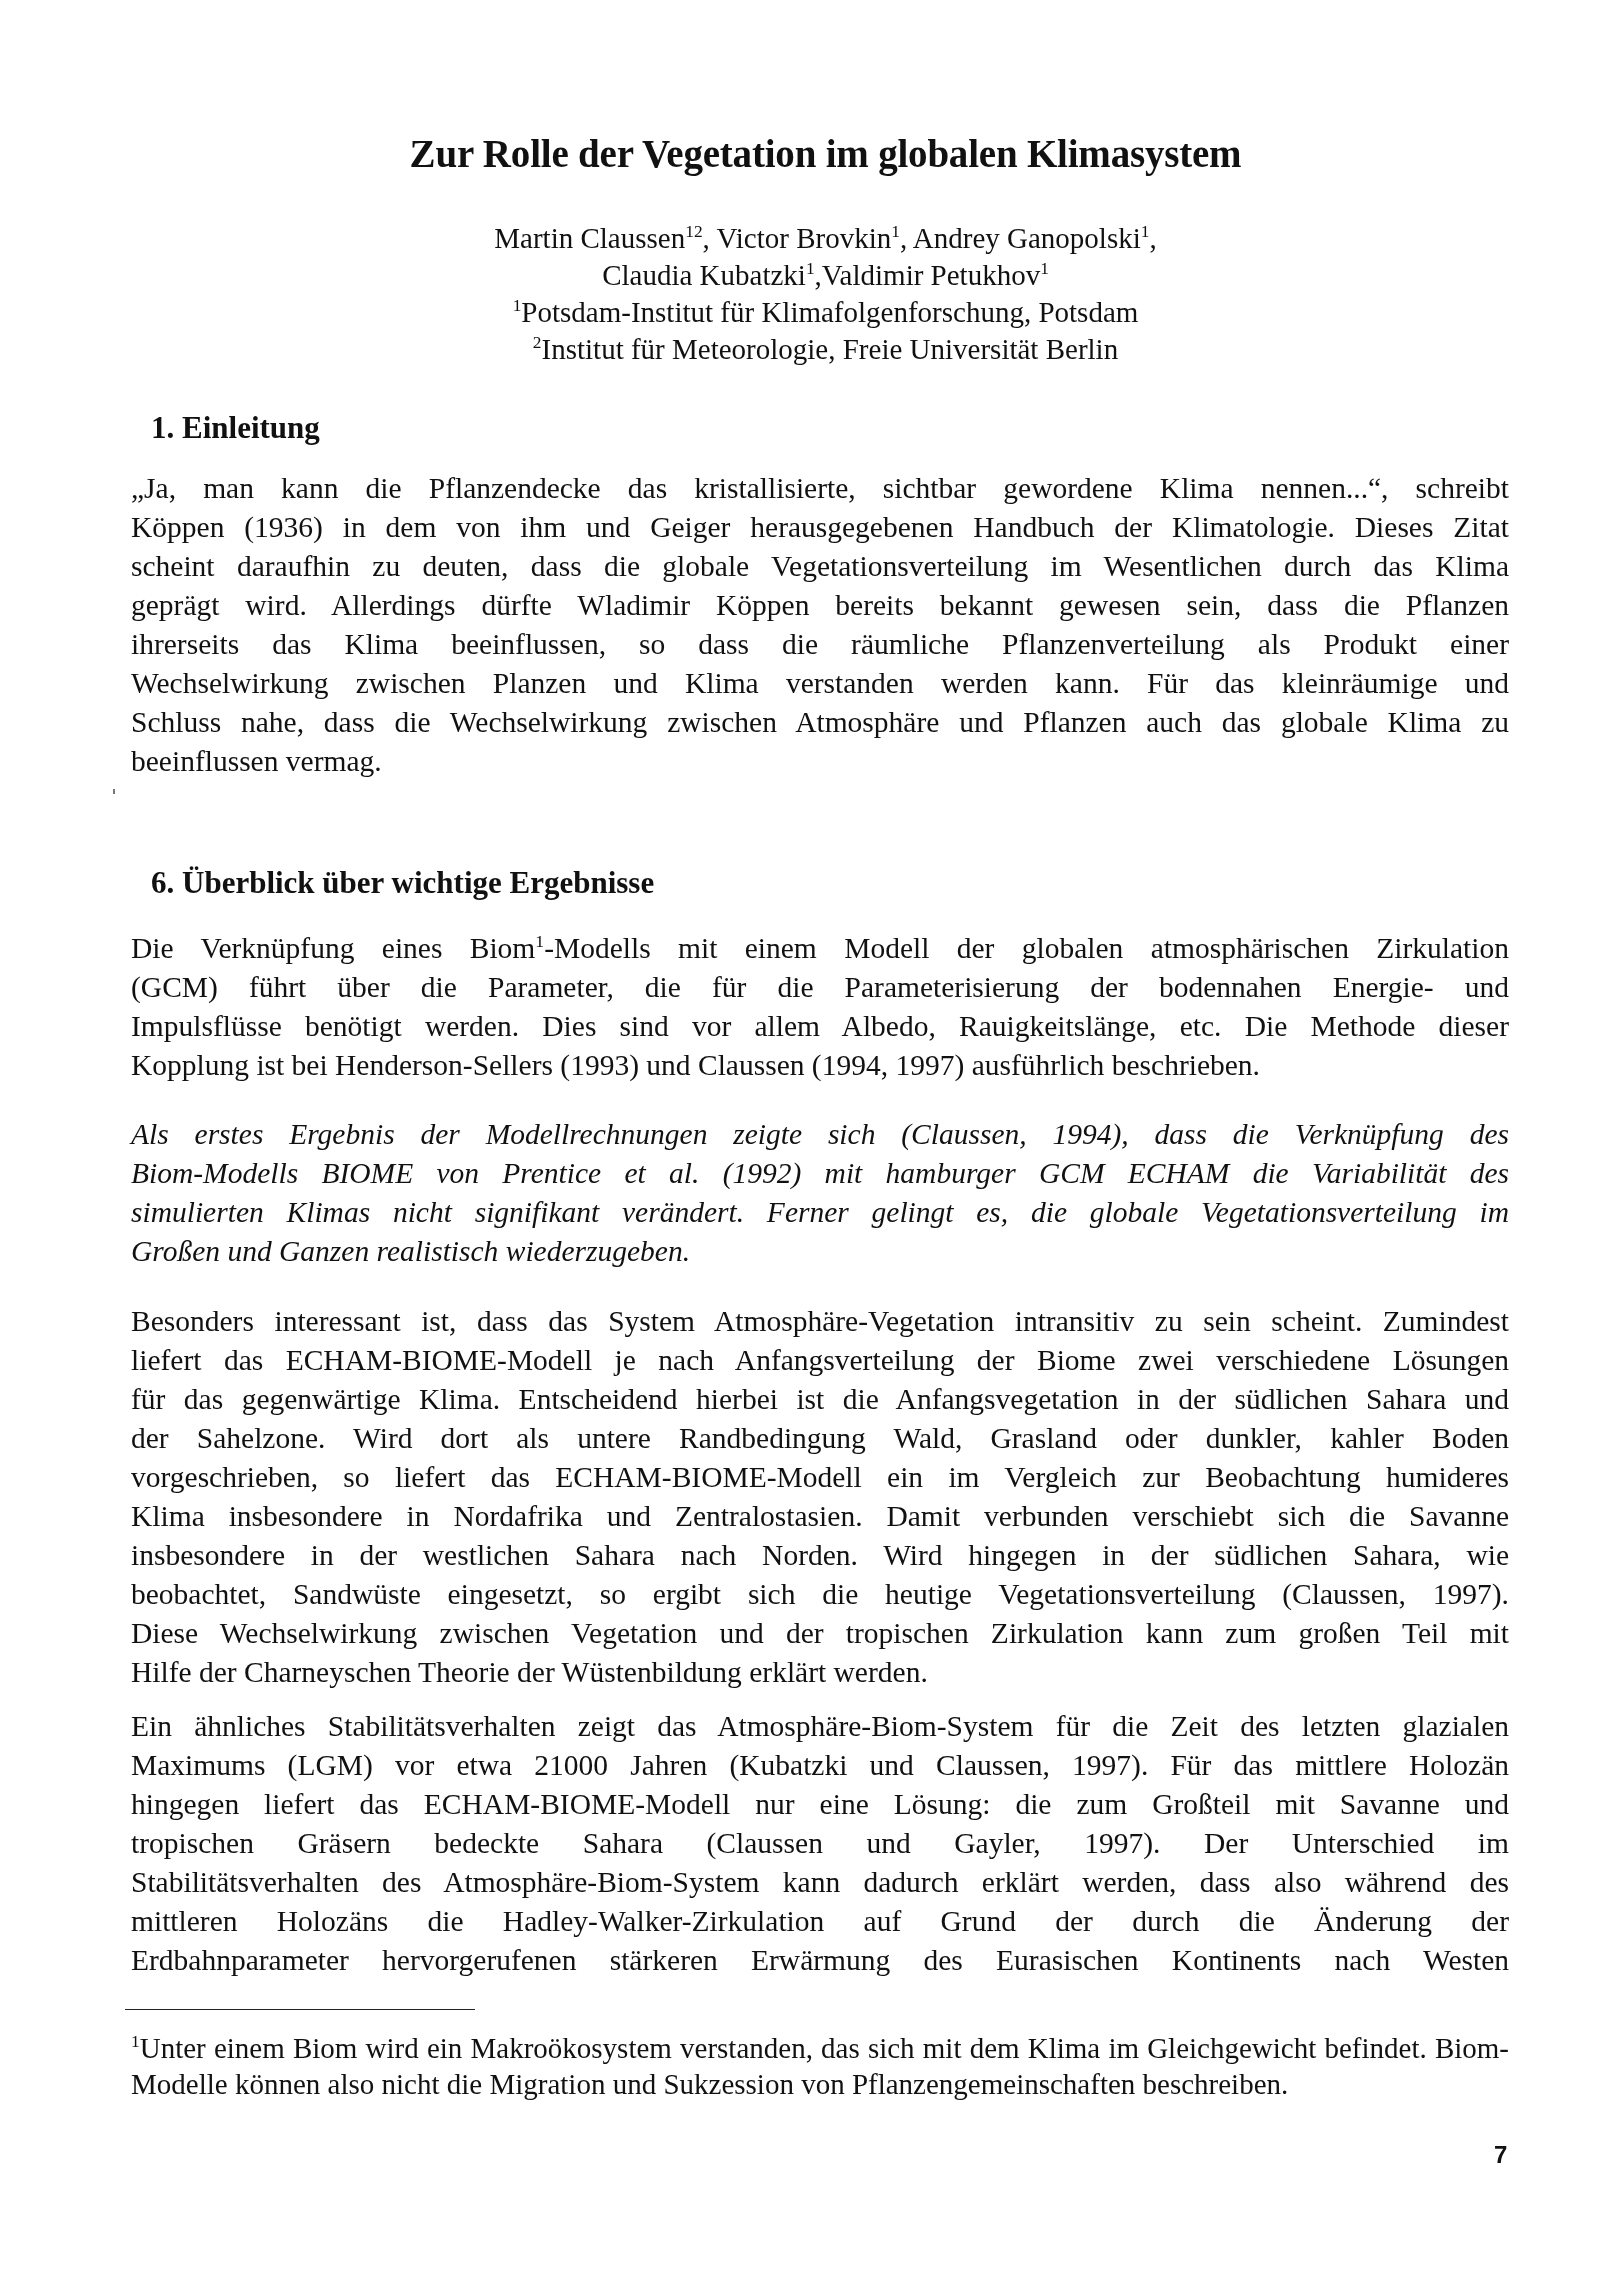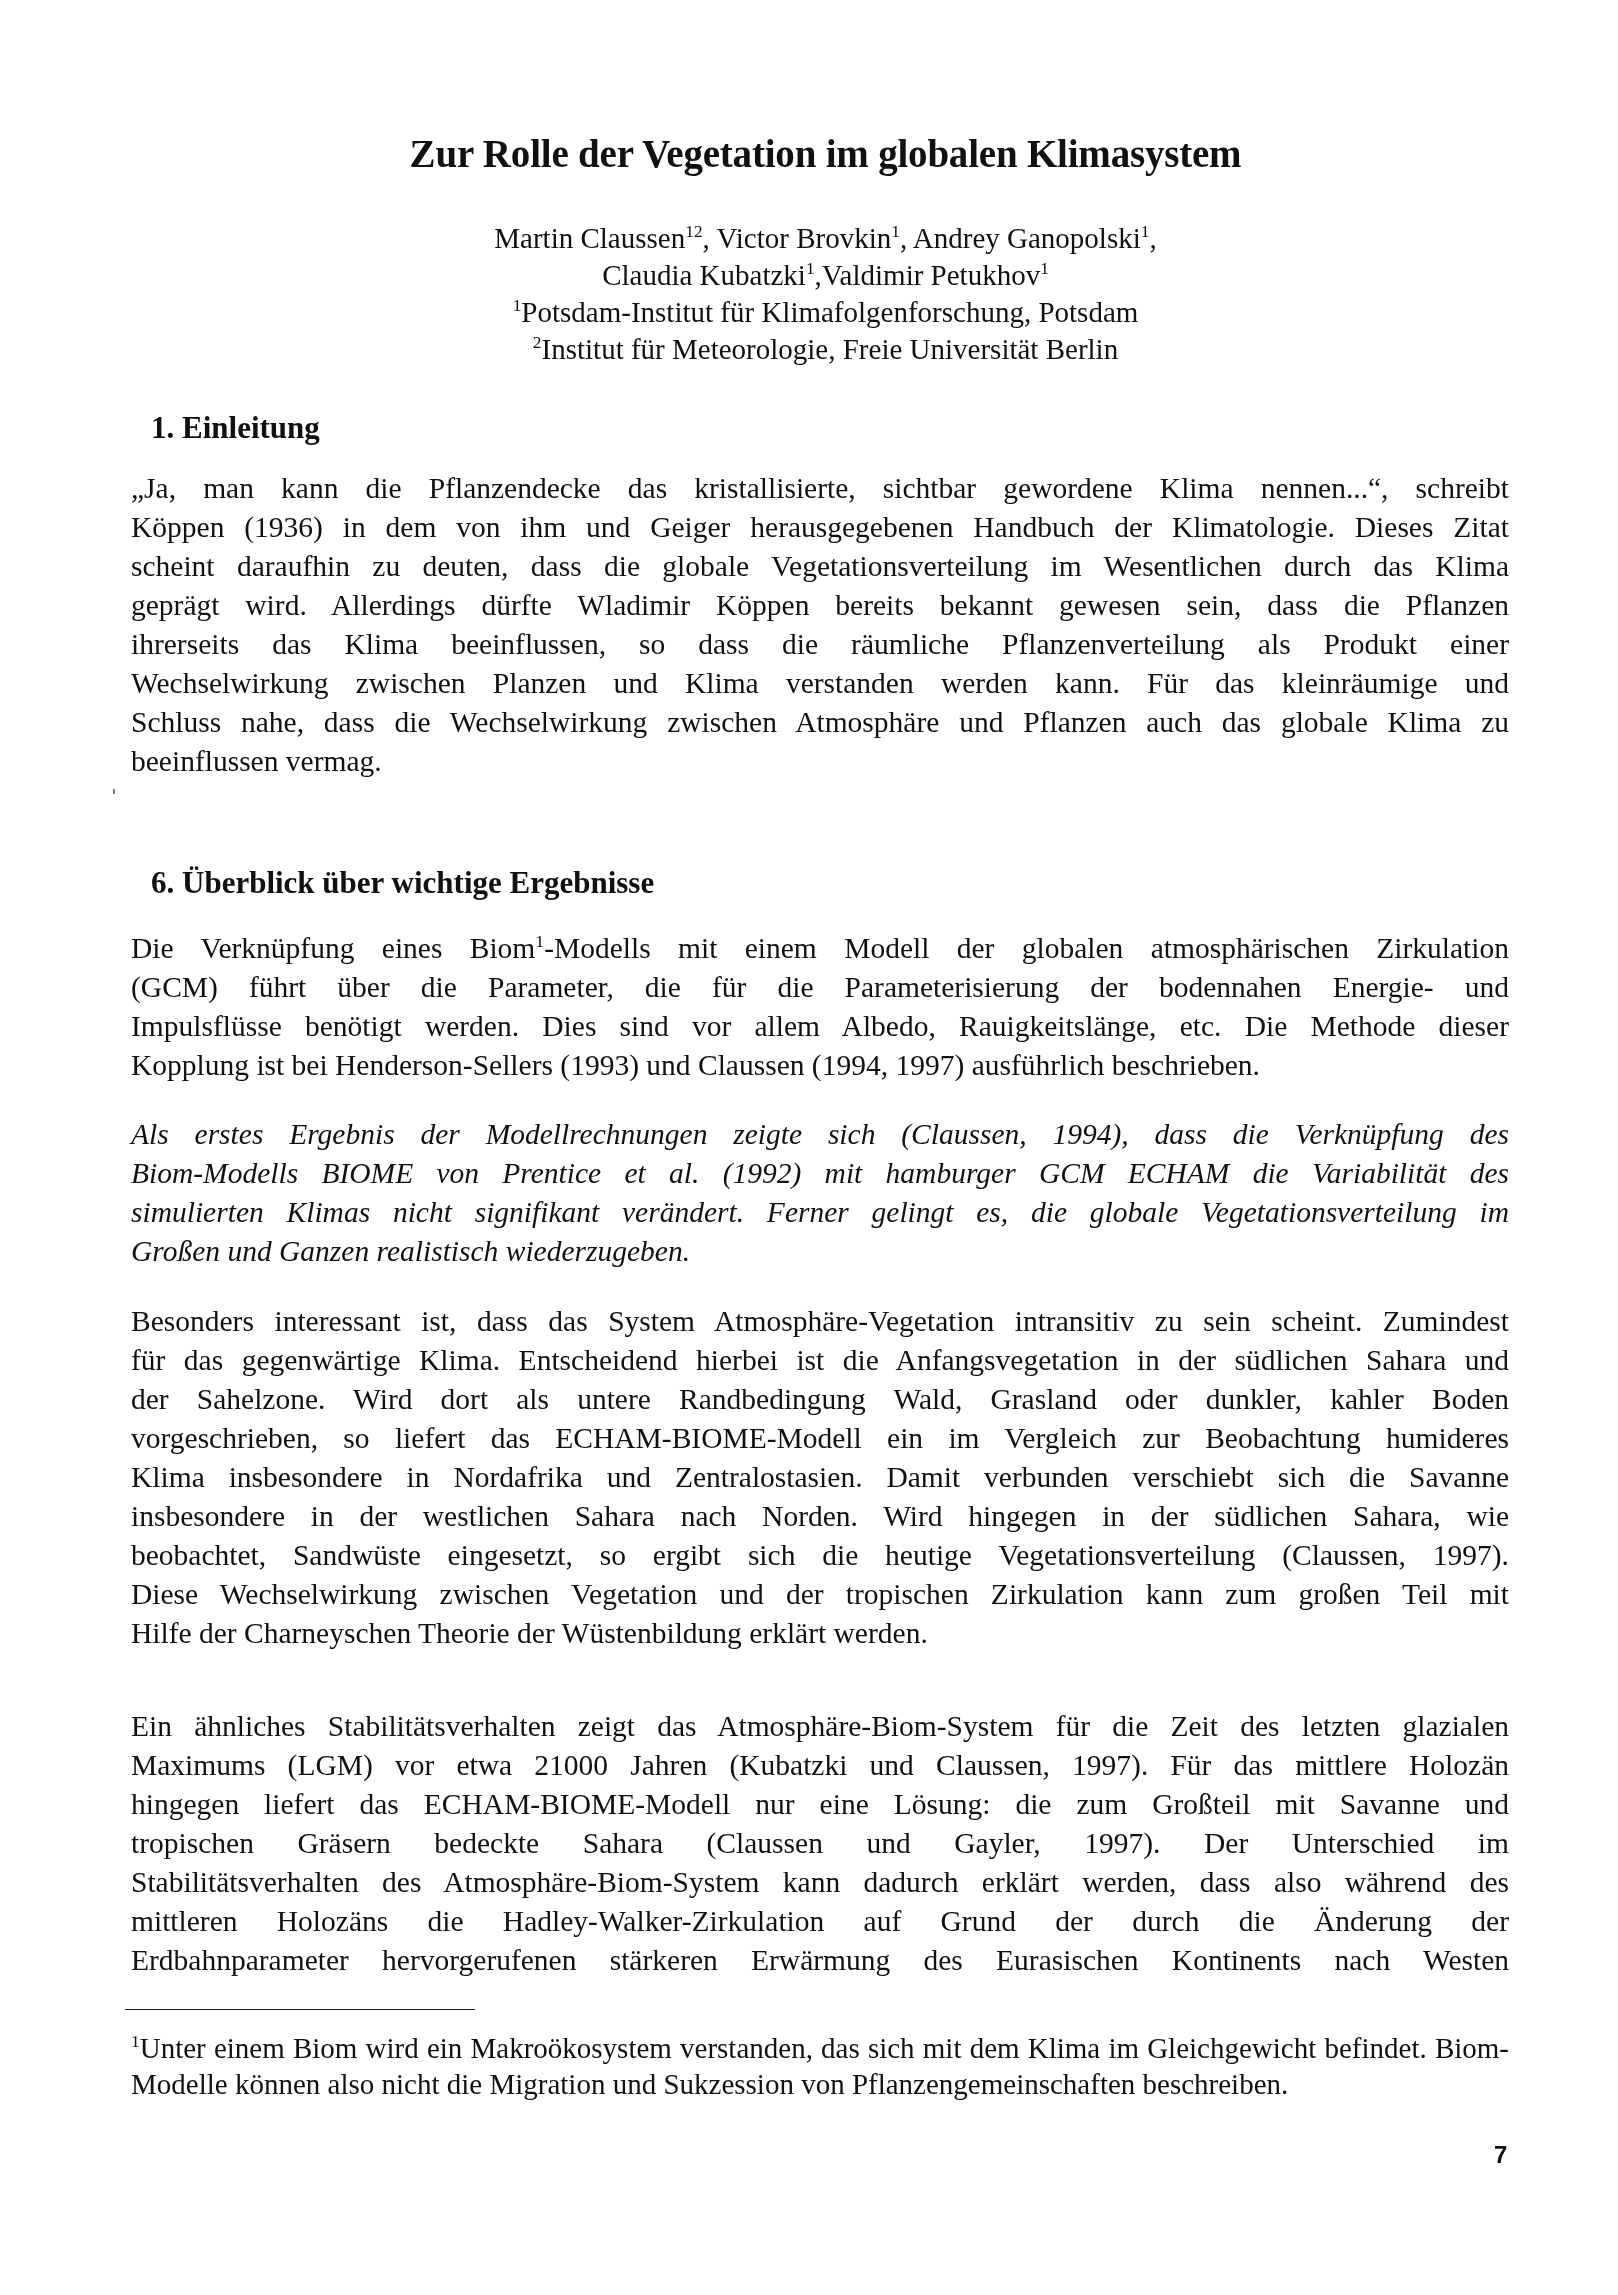--- a/index.html
+++ b/index.html
@@ -68,20 +68,21 @@
 
 <div class="abs para" style="top:1115px;font-style:italic;">
   <span class="line">Als erstes Ergebnis der Modellrechnungen zeigte sich (Claussen, 1994), dass die Verknüpfung des</span>
   <span class="line">Biom-Modells BIOME von Prentice et al. (1992) mit hamburger GCM ECHAM die Variabilität des</span>
   <span class="line">simulierten Klimas nicht signifikant verändert. Ferner gelingt es, die globale Vegetationsverteilung im</span>
   <span class="line last">Großen und Ganzen realistisch wiederzugeben.</span>
 </div>
 
 <div class="abs para" style="top:1302px;">
   <span class="line">Besonders interessant ist, dass das System Atmosphäre-Vegetation intransitiv zu sein scheint. Zumindest</span>
+  <span class="line">liefert das ECHAM-BIOME-Modell je nach Anfangsverteilung der Biome zwei verschiedene Lösungen</span>
   <span class="line">für das gegenwärtige Klima. Entscheidend hierbei ist die Anfangsvegetation in der südlichen Sahara und</span>
   <span class="line">der Sahelzone. Wird dort als untere Randbedingung Wald, Grasland oder dunkler, kahler Boden</span>
   <span class="line">vorgeschrieben, so liefert das ECHAM-BIOME-Modell ein im Vergleich zur Beobachtung humideres</span>
   <span class="line">Klima insbesondere in Nordafrika und Zentralostasien. Damit verbunden verschiebt sich die Savanne</span>
   <span class="line">insbesondere in der westlichen Sahara nach Norden. Wird hingegen in der südlichen Sahara, wie</span>
   <span class="line">beobachtet, Sandwüste eingesetzt, so ergibt sich die heutige Vegetationsverteilung (Claussen, 1997).</span>
   <span class="line">Diese Wechselwirkung zwischen Vegetation und der tropischen Zirkulation kann zum großen Teil mit</span>
   <span class="line last">Hilfe der Charneyschen Theorie der Wüstenbildung erklärt werden.</span>
 </div>
 

